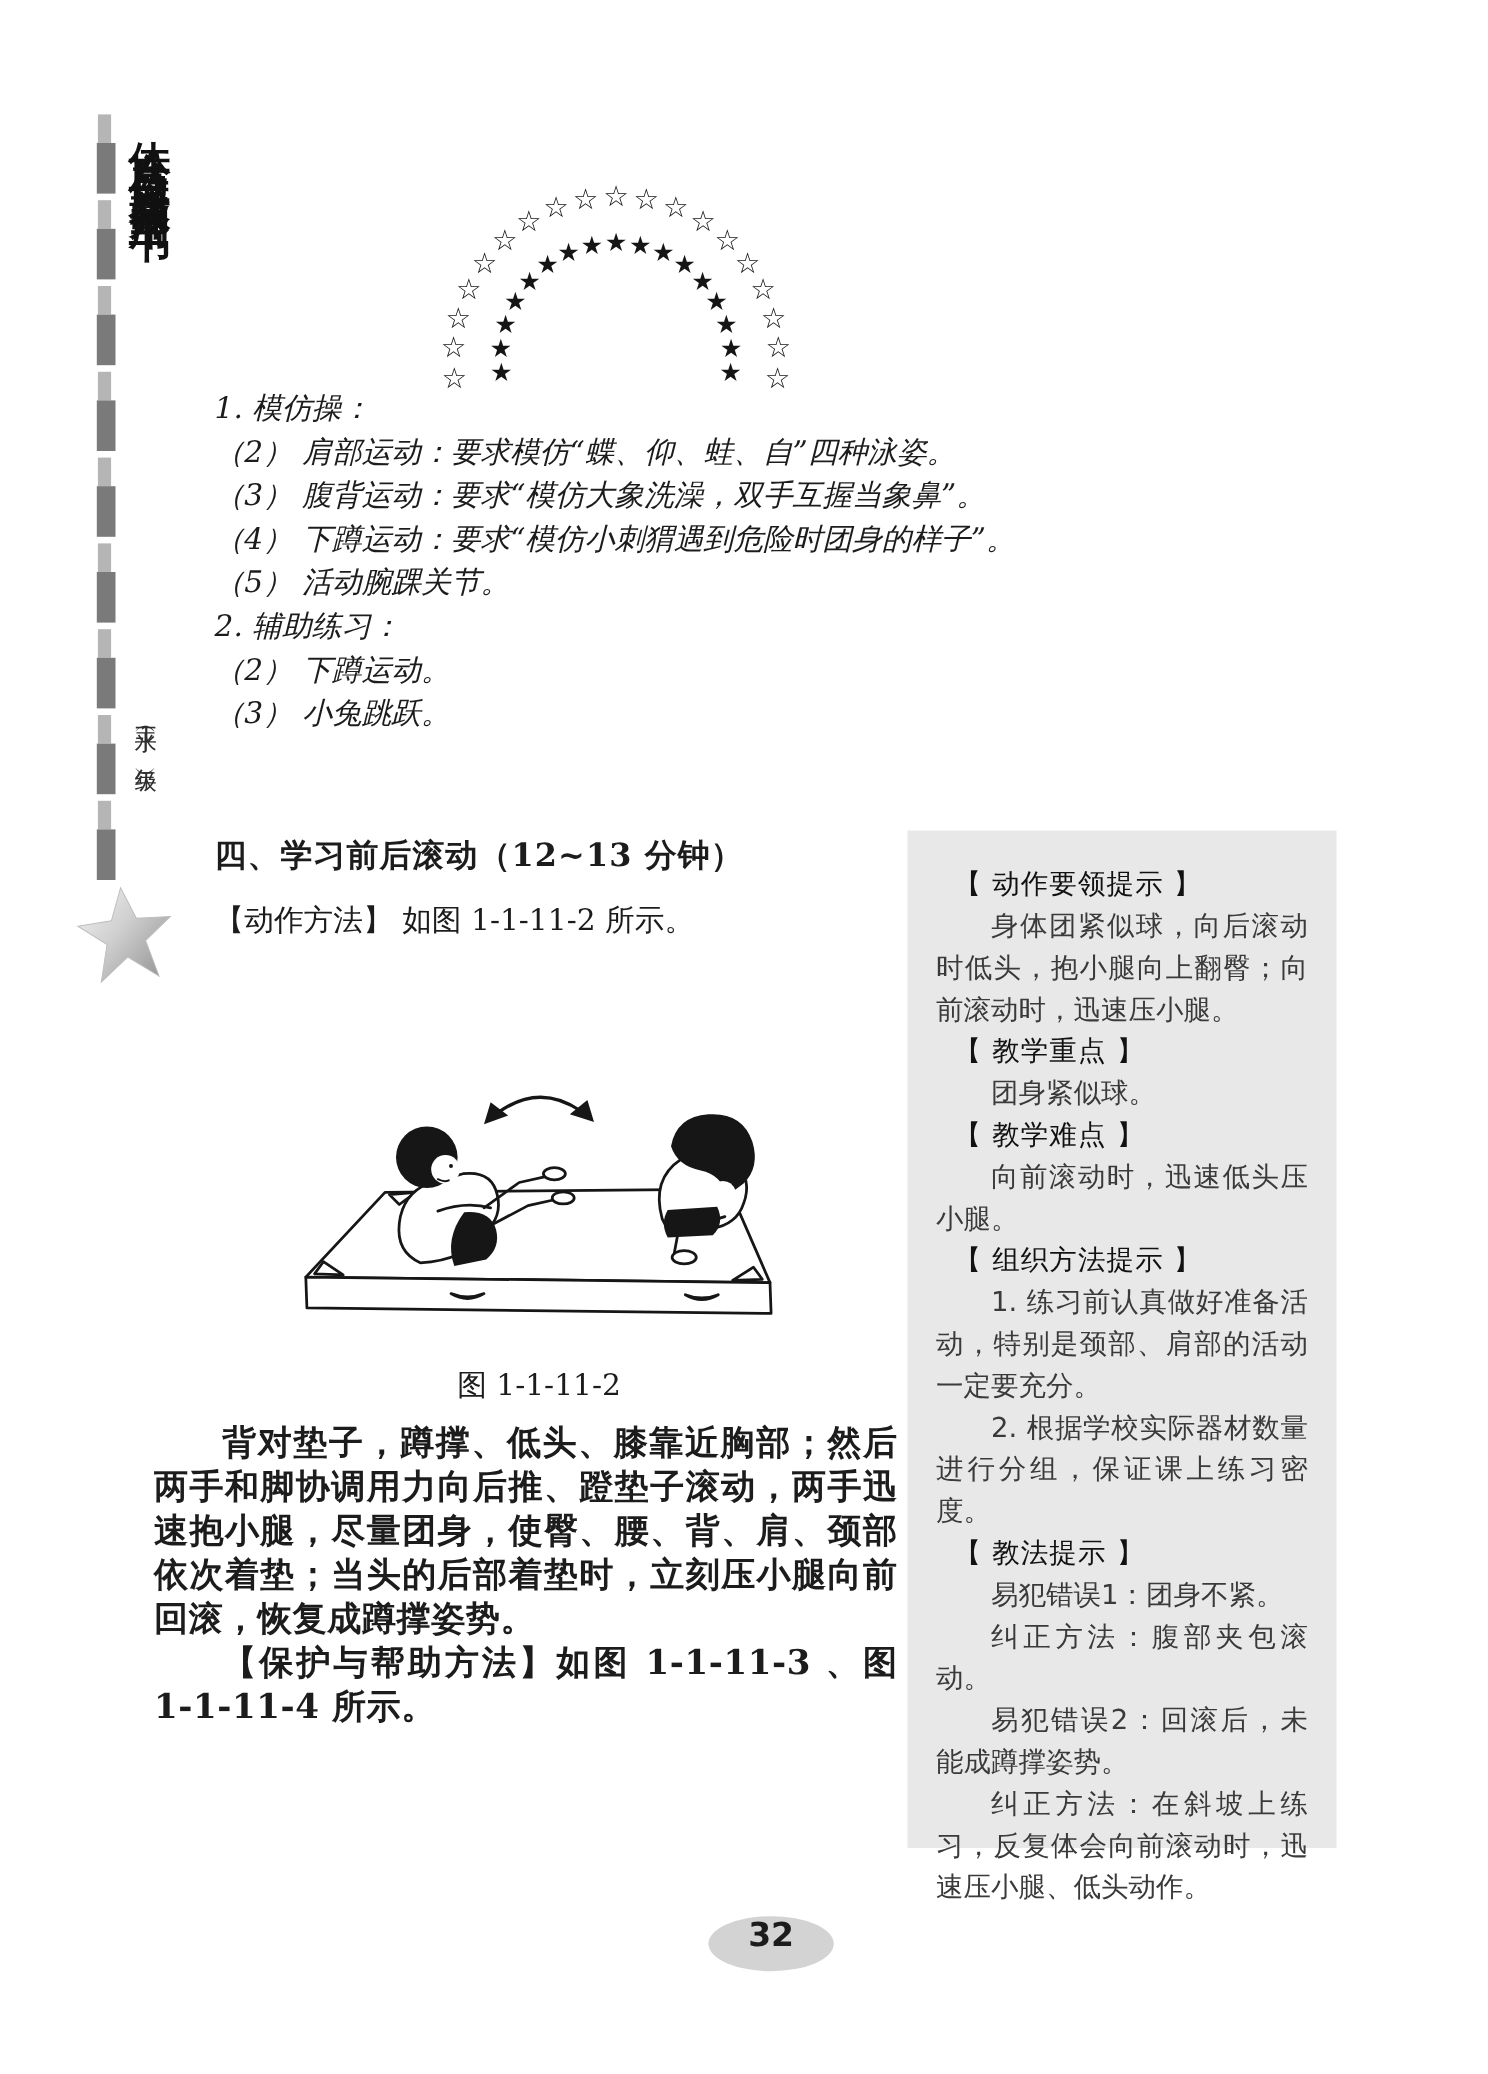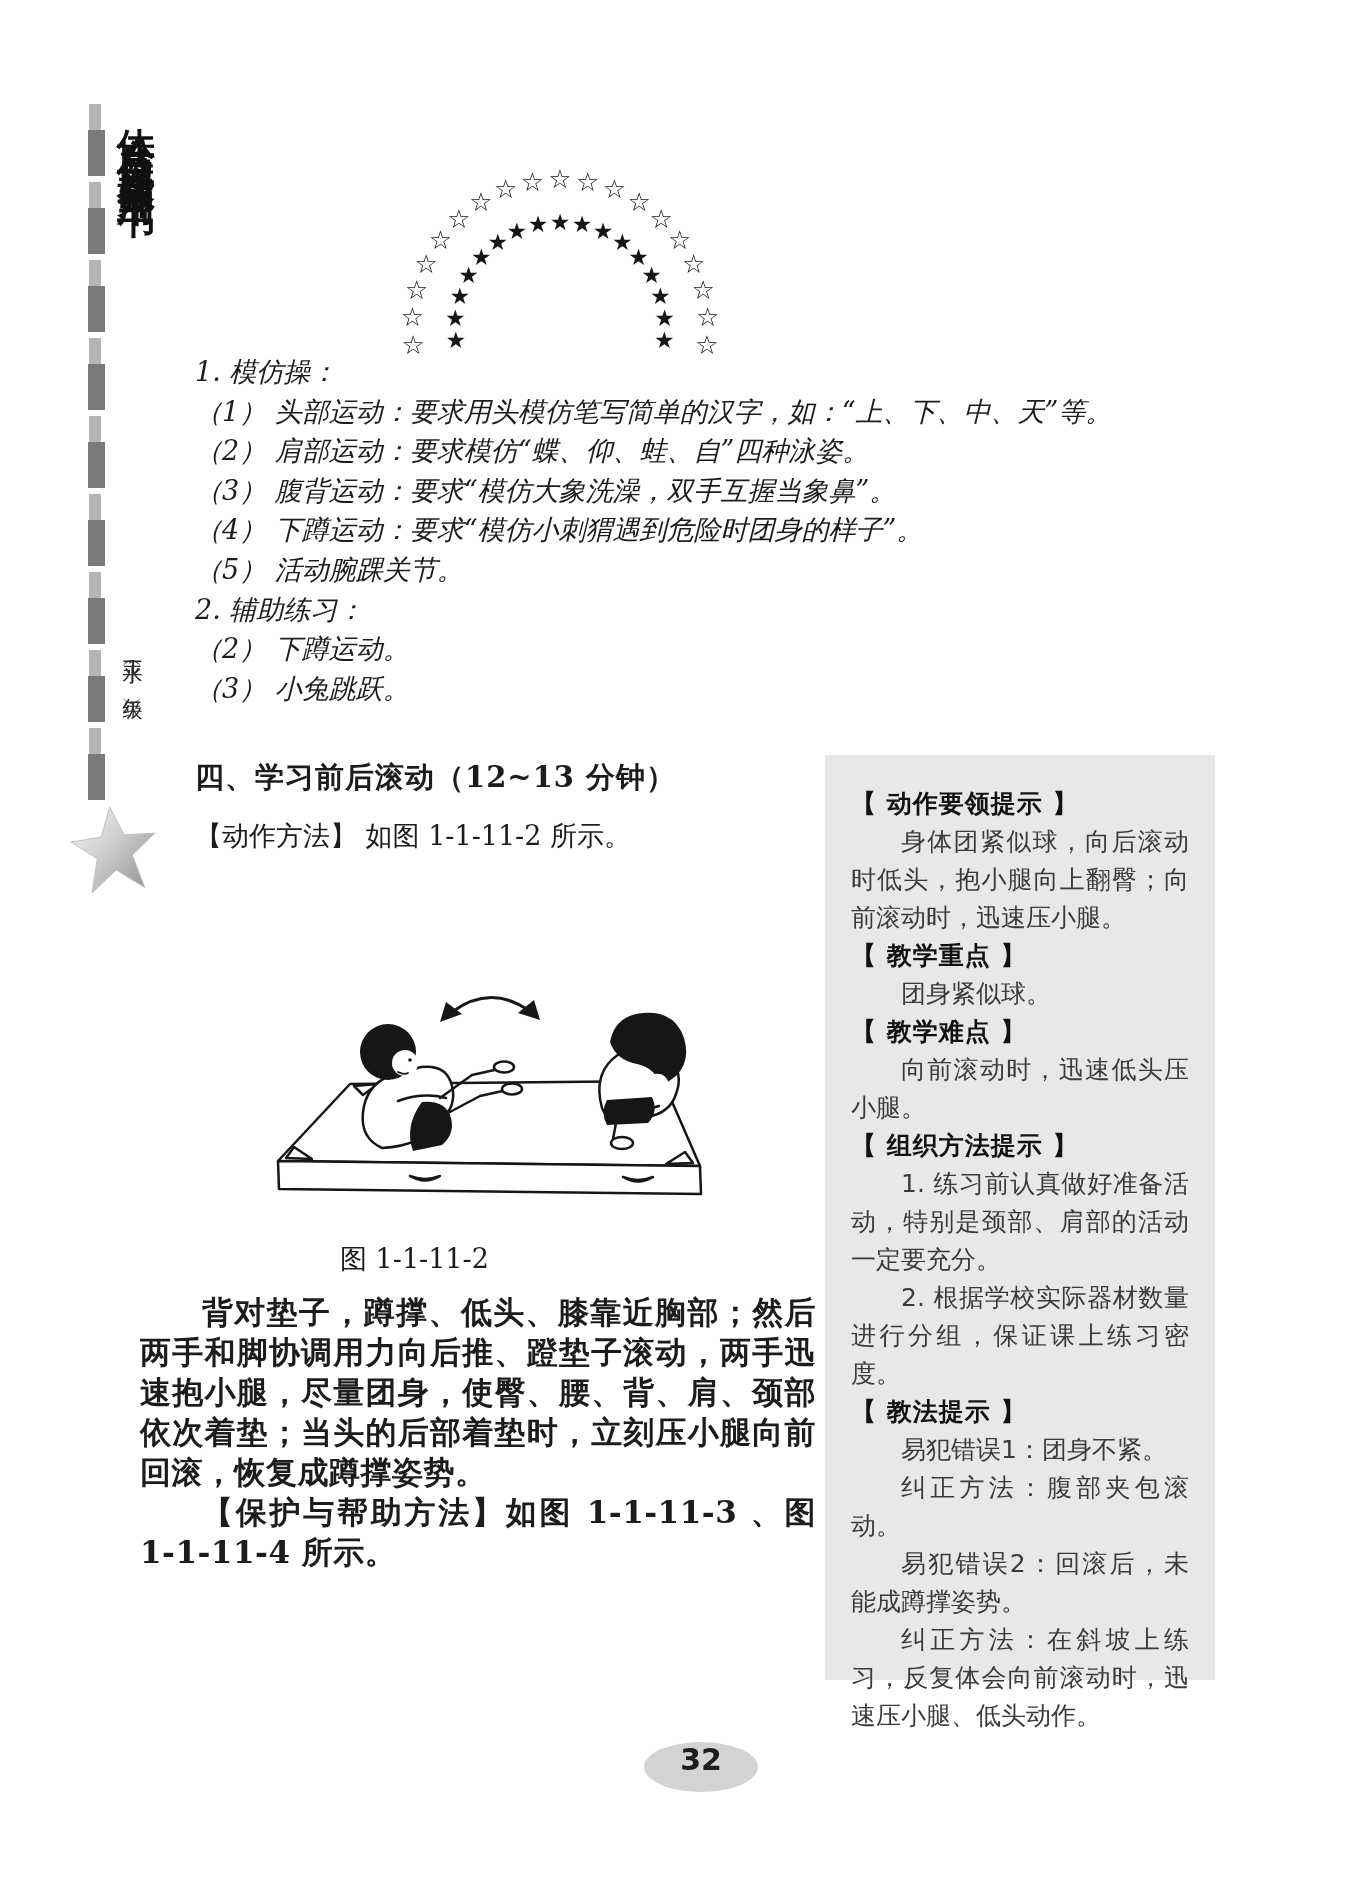--- a/index.html
+++ b/index.html
@@ -35,33 +35,33 @@
   .main-list{position:absolute;left:150px;top:352px;width:840px;font-size:27px;line-height:39.6px;font-style:italic;}
   .main-list div{white-space:nowrap;padding-left:45px;}
 
   .section-heading{position:absolute;left:195px;top:758px;font-size:29px;font-weight:bold;
       letter-spacing:1px;white-space:nowrap;}
   .method-line{position:absolute;left:150px;top:818px;width:700px;font-size:27px;text-indent:45px;
       white-space:nowrap;}
 
   
   .fig2{position:absolute;left:270px;top:980px;width:440px;height:240px;}
-  .fig2-caption{position:absolute;left:340px;top:1241px;width:300px;text-align:left;font-size:27px;}
+  .fig2-caption{position:absolute;left:340px;top:1241px;width:300px;text-align:center;font-size:27px;}
 
   
   .body-paras{position:absolute;left:140px;top:1292px;width:676px;font-size:31px;
       line-height:40px;text-align:justify;letter-spacing:0.5px;font-weight:bold;}
   .body-paras p{margin:0;text-indent:2em;}
 
   
   .tips-box{position:absolute;left:825px;top:755px;width:390px;height:925px;
       background:var(--tips-bg,#e8e8e8);box-sizing:border-box;padding:30px 26px 0 26px;
       font-family:"DejaVu Sans","Liberation Sans",sans-serif;font-size:25px;line-height:38px;
       color:#3a3a3a;text-align:justify;}
-  .tips-h{font-weight:bold;color:#111;letter-spacing:1px;}
+  .tips-h{font-weight:normal;color:#111;letter-spacing:1px;margin-left:16px;}
   .tips-box p{margin:0;text-indent:2em;}
 
   
   .page-badge{position:absolute;left:644px;top:1742px;width:114px;height:50px;border-radius:50%;
       background:var(--badge-bg,#d3d3d3);display:flex;align-items:flex-start;justify-content:center;
       font-family:"DejaVu Sans","Liberation Sans",sans-serif;font-weight:bold;font-size:30px;color:#1c1c1c;}
 </style>
 </head>
 <body>
 
@@ -139,21 +139,20 @@
       <span class="arc-star" style="left: 222.272px; top: 90.459px; font-size: 23px;">★</span>
       <span class="arc-star" style="left: 238.64px; top: 105.425px; font-size: 23px;">★</span>
       <span class="arc-star" style="left: 251.5px; top: 123.495px; font-size: 23px;">★</span>
       <span class="arc-star" style="left: 260.277px; top: 143.863px; font-size: 23px;">★</span>
       <span class="arc-star" style="left: 264.58px; top: 165.62px; font-size: 23px;">★</span>
       <span class="arc-star" style="left: 264.217px; top: 187.796px; font-size: 23px;">★</span>
     </div>
 
   <div class="main-list">
     <div>1. 模仿操：</div>
-    <div>（1） 头部运动：要求用头模仿笔写简单的汉字，如：“上、下、中、天”等。</div>
     <div>（2） 肩部运动：要求模仿“蝶、仰、蛙、自”四种泳姿。</div>
     <div>（3） 腹背运动：要求“模仿大象洗澡，双手互握当象鼻”。</div>
     <div>（4） 下蹲运动：要求“模仿小刺猬遇到危险时团身的样子”。</div>
     <div>（5） 活动腕踝关节。</div>
     <div>2. 辅助练习：</div>
     <div>（2） 下蹲运动。</div>
     <div>（3） 小兔跳跃。</div>
   </div>
 
   <div class="section-heading">四、学习前后滚动（12~13 分钟）</div>

